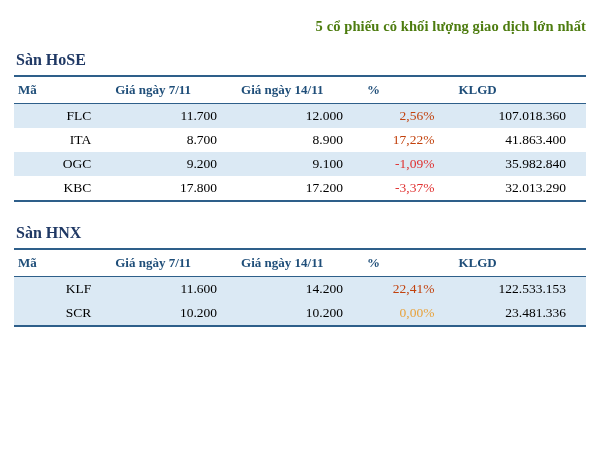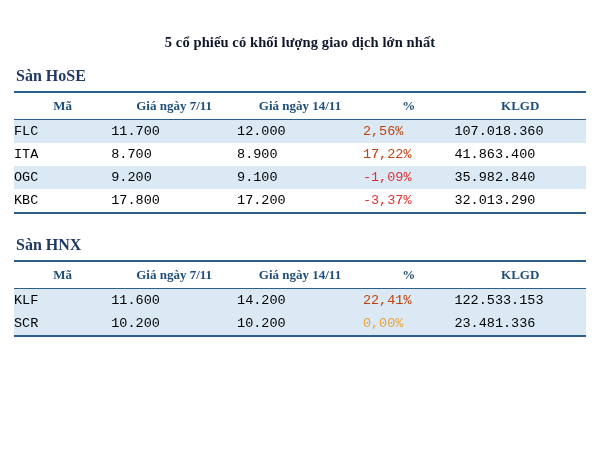--- a/index.html
+++ b/index.html
@@ -15,25 +15,25 @@
     overflow: hidden;
   }
   .page {
     width: 600px;
     height: 450px;
     box-sizing: border-box;
     padding: 18px 14px 0 14px;
     position: relative;
   }
   .doc-title {
-    text-align: center;
+    text-align: right;
     font-size: 14.5px;
     font-weight: bold;
-    color: #0f172a;
-    margin: 16px 0 16px 0;
+    color: #4d7c0f;
+    margin: 0 0 16px 0;
     letter-spacing: 0.1px;
   }
   .section {
     margin-bottom: 12px;
   }
   .section-title {
     font-size: 16px;
     font-weight: bold;
     color: #1f3864;
     margin: 0 0 6px 2px;
@@ -45,28 +45,27 @@
     border-top: 2px solid #2e5f8a;
     border-bottom: 2px solid #2e5f8a;
   }
   table.stock th {
     font-size: 13px;
     font-weight: bold;
     color: #1f4e79;
     padding: 5px 4px;
     border-bottom: 1.5px solid #2e5f8a;
     background: #ffffff;
-    text-align: center;
+    text-align: left;
   }
   table.stock td {
     font-size: 13.5px;
-    padding: 4px 0;
-    text-align: left;
+    padding: 4px 20px;
+    text-align: right;
     border: none;
-    font-family: Liberation Mono, monospace;
   }
   table.stock tbody tr.alt td {
     background: #dbe9f4;
   }
   table.stock tbody tr td.code {
     font-weight: normal;
   }
   col.c-ma { width: 17%; }
   col.c-p1 { width: 22%; }
   col.c-p2 { width: 22%; }

